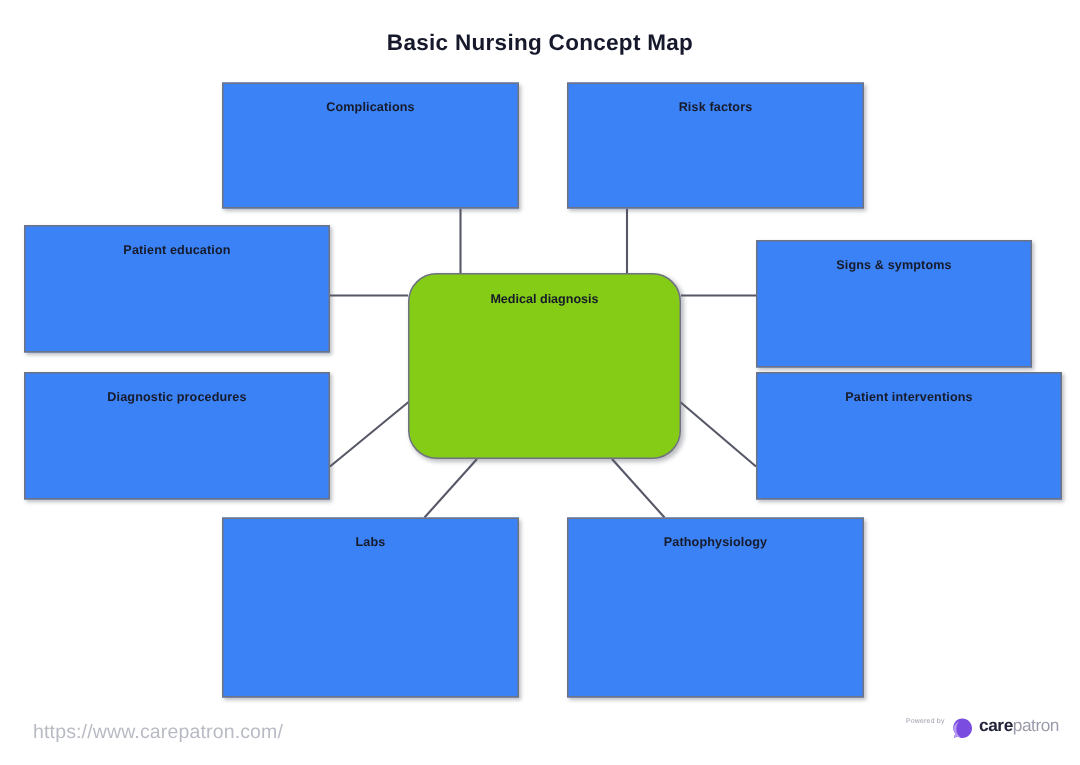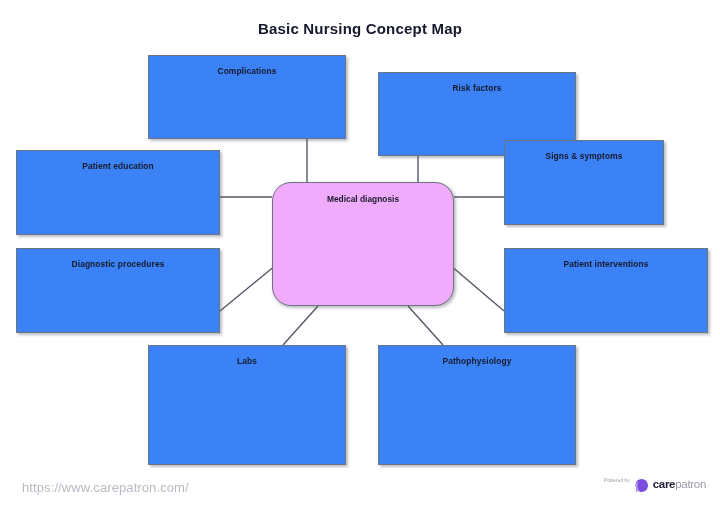--- a/index.html
+++ b/index.html
@@ -52,43 +52,43 @@
     color: #171a2a;
     margin-top: 10px;
     letter-spacing: 0.1px;
   }
   #node-center {
     position: absolute;
     left: 272px;
     top: 182px;
     width: 182px;
     height: 124px;
-    background: #f0abfc;
+    background: #84cc16;
     border: 1.4px solid #6f7280;
     border-radius: 19px;
     box-sizing: border-box;
     box-shadow: 1.5px 1.5px 3px rgba(90,92,105,0.40);
     z-index: 3;
   }
   #node-center .node-label {
     display: block;
     text-align: center;
     font-size: 8.4px;
     font-weight: bold;
     color: #171a2a;
     margin-top: 11px;
   }
   
   #node-complications { left: 148px; top: 55px;  width: 198px; height: 84px; }
-  #node-risk-factors  { left: 378px; top: 72px;  width: 198px; height: 84px; }
+  #node-risk-factors  { left: 378px; top: 55px;  width: 198px; height: 84px; }
   
   #node-patient-education     { left: 16px; top: 150px; width: 204px; height: 85px; }
   #node-diagnostic-procedures { left: 16px; top: 248px; width: 204px; height: 85px; }
   
-  #node-signs-symptoms        { left: 504px; top: 140px; width: 160px; height: 85px; }
+  #node-signs-symptoms        { left: 504px; top: 160px; width: 184px; height: 85px; }
   #node-nursing-interventions { left: 504px; top: 248px; width: 204px; height: 85px; }
   
   #node-labs             { left: 148px; top: 345px; width: 198px; height: 120px; }
   #node-pathophysiology  { left: 378px; top: 345px; width: 198px; height: 120px; }
 
   #footer-url {
     position: absolute;
     left: 22px;
     top: 480px;
     font-size: 13px;

